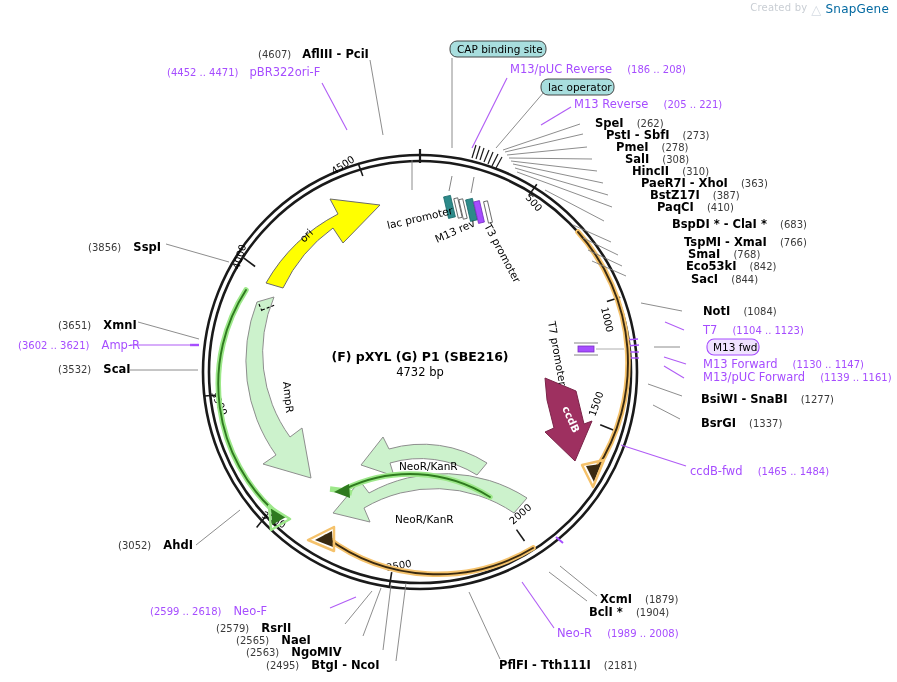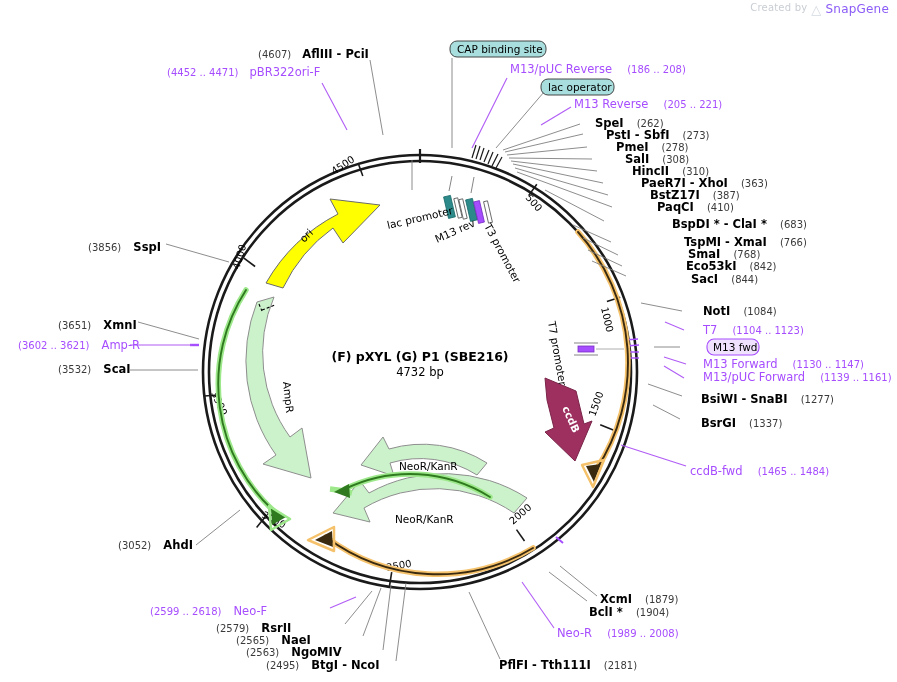--- a/index.html
+++ b/index.html
@@ -2,21 +2,21 @@
 <html><head>
 <meta charset="utf-8">
 <style>
   html,body{margin:0;padding:0;background:#ffffff;}
   body{width:897px;height:682px;position:relative;overflow:hidden;
        font-family:"DejaVu Sans","Liberation Sans",sans-serif;}
   #stage{position:absolute;left:0;top:0;width:897px;height:682px;}
   svg{position:absolute;left:0;top:0;width:897px;height:682px;overflow:visible;}
   .wm{position:absolute;right:8px;top:2px;font-size:10px;color:#c9ced4;
       display:flex;align-items:flex-start;gap:4px;letter-spacing:.2px;}
-  .wm .sg{font-size:12px;color:#8b5cf6;}
+  .wm .sg{font-size:12px;color:#0369a1;}
   .wm .logo{color:#d4dae2;font-size:13px;font-weight:bold;}
   text{font-family:"DejaVu Sans","Liberation Sans",sans-serif;}
   .enz{font-size:11.5px;font-weight:bold;fill:#000;}
   .pos{font-size:10px;fill:#3a3a3a;font-weight:normal;}
   .prim{font-size:11.5px;fill:#a64dff;}
   .primpos{font-size:10px;fill:#a64dff;}
   .ctitle{font-size:12.5px;font-weight:bold;fill:#000;}
   .cbp{font-size:11.5px;fill:#000;}
   .tick{font-size:10px;fill:#000;}
   .featlbl{font-size:10.5px;fill:#000;}

